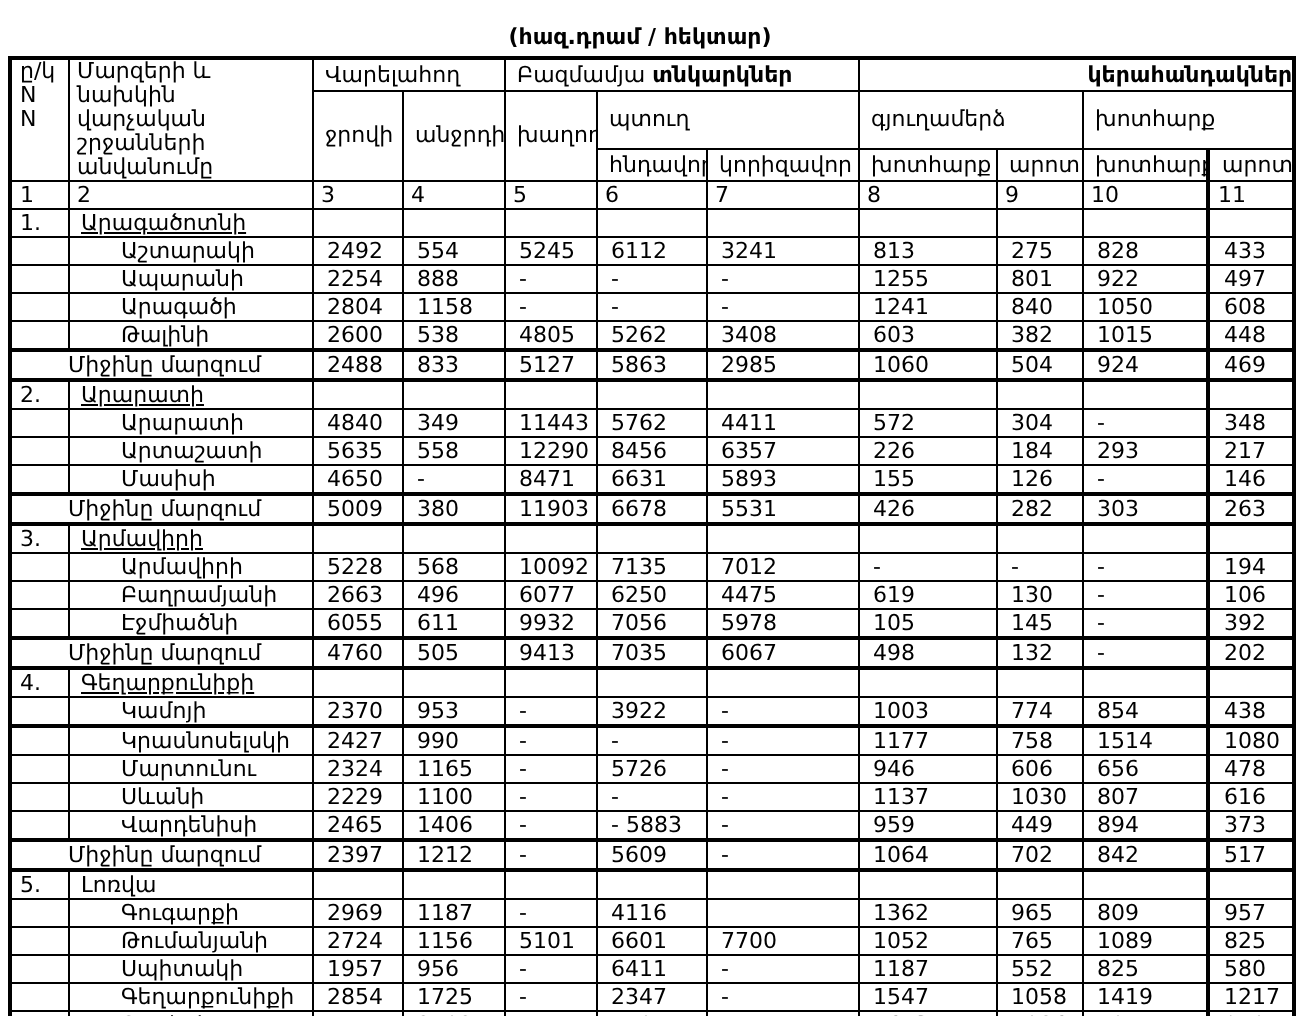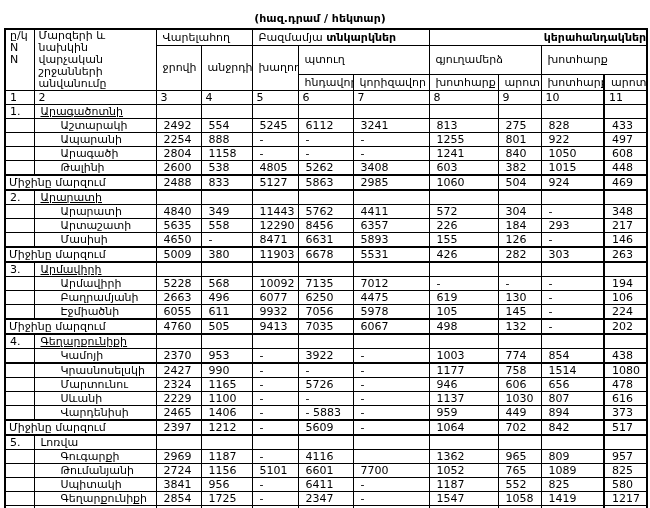--- a/index.html
+++ b/index.html
@@ -10,21 +10,21 @@
   thead td{vertical-align:middle;}
   tr.h1{height:16px} tr.h2{height:15px} tr.h3{height:16px} tr.h4{height:14px}
   .th-corner{white-space:pre-line;vertical-align:top;padding-left:4px;line-height:12px;margin-left:28px;}
   .th-name{white-space:normal;vertical-align:top;padding-left:4px;line-height:12px;}
   .th-left{padding-left:6px;margin-top:44px;}
   .th-center{text-align:right;}
   .bold{font-weight:bold;}
   .c-no{padding-left:4px;}
   .c-name{padding-left:26px;}
   .c-name.sec{padding-left:6px;}
-  .c-avg{padding-left:3px;}
+  .c-avg{padding-left:3px;text-align:center;}
   .c-val{padding-left:7px;}
   .c-last{border-left-width:2px;}
   .u{text-decoration:underline;}
   tr.avg td{border-top:2px solid #000;border-bottom:2px solid #000;}
   tr.thickb td{border-bottom:2px solid #000;}
 </style>
 </head>
 <body>
 
 <div class="caption">(հազ.դրամ / հեկտար)</div>
@@ -268,21 +268,21 @@
         <td class="c-no"></td>
         <td class="c-name">Էջմիածնի</td>
         <td class="c-val">6055</td>
         <td class="c-val">611</td>
         <td class="c-val">9932</td>
         <td class="c-val">7056</td>
         <td class="c-val">5978</td>
         <td class="c-val">105</td>
         <td class="c-val">145</td>
         <td class="c-val">-</td>
-        <td class="c-val c-last">224</td>
+        <td class="c-val c-last">392</td>
       </tr>
       <tr class="avg">
         <td class="c-avg" colspan="2">Միջինը մարզում</td>
         <td class="c-val">4760</td>
         <td class="c-val">505</td>
         <td class="c-val">9413</td>
         <td class="c-val">7035</td>
         <td class="c-val">6067</td>
         <td class="c-val">498</td>
         <td class="c-val">132</td>
@@ -414,21 +414,21 @@
         <td class="c-val">6601</td>
         <td class="c-val">7700</td>
         <td class="c-val">1052</td>
         <td class="c-val">765</td>
         <td class="c-val">1089</td>
         <td class="c-val c-last">825</td>
       </tr>
       <tr>
         <td class="c-no"></td>
         <td class="c-name">Սպիտակի</td>
-        <td class="c-val">3841</td>
+        <td class="c-val">1957</td>
         <td class="c-val">956</td>
         <td class="c-val">-</td>
         <td class="c-val">6411</td>
         <td class="c-val">-</td>
         <td class="c-val">1187</td>
         <td class="c-val">552</td>
         <td class="c-val">825</td>
         <td class="c-val c-last">580</td>
       </tr>
       <tr>

